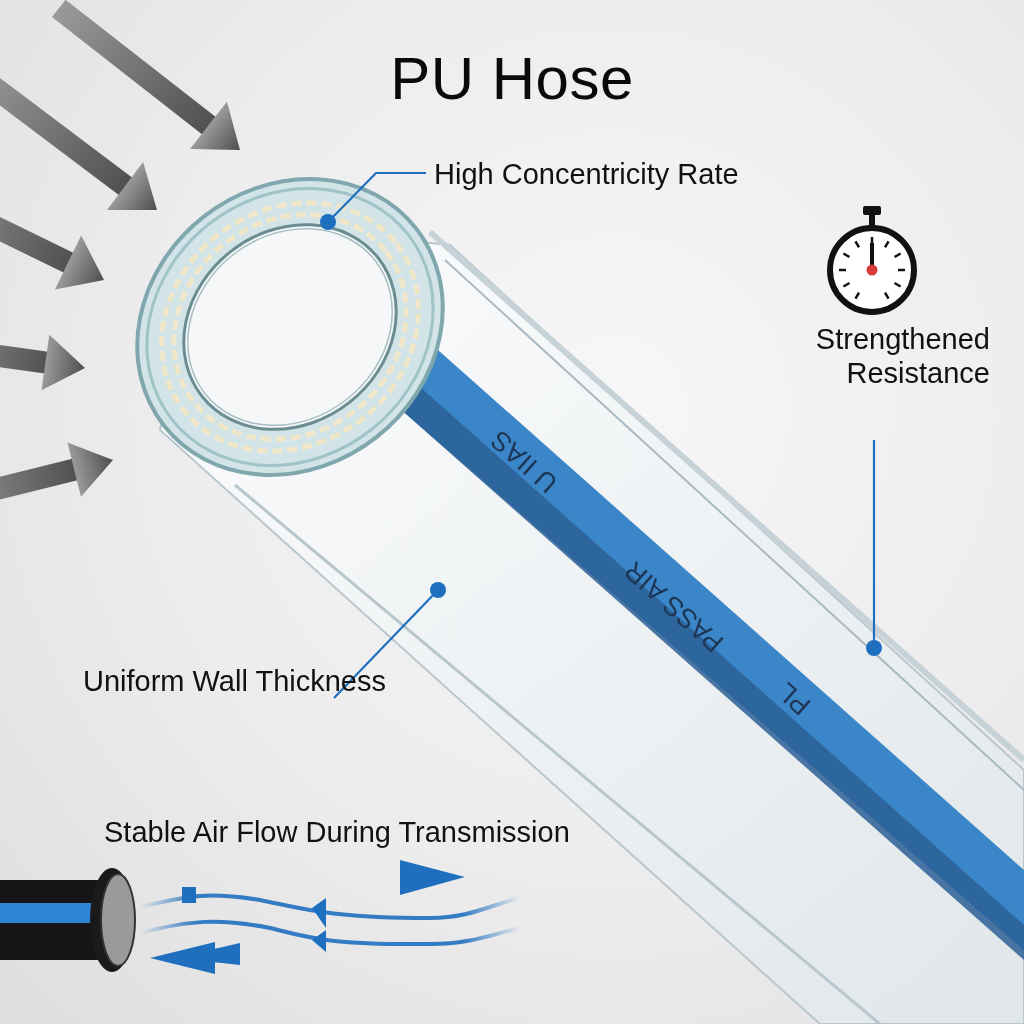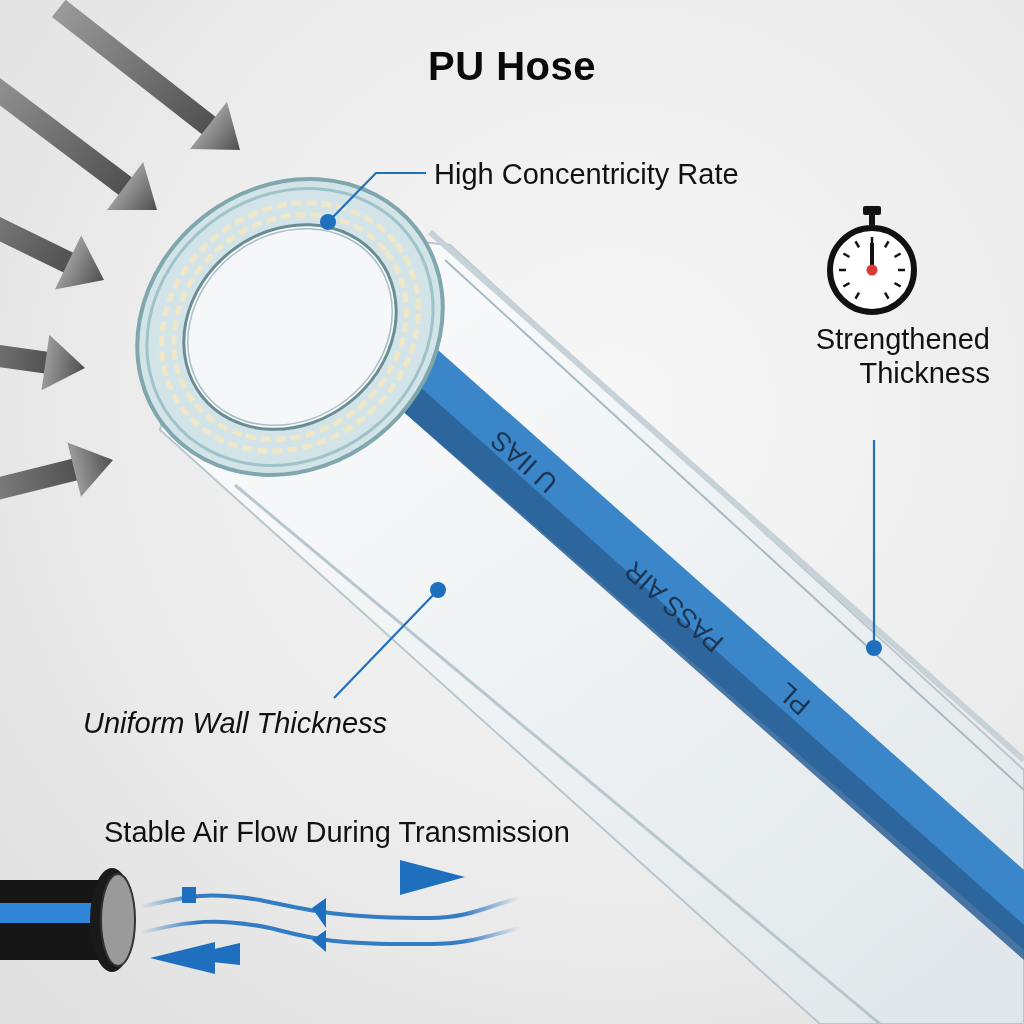--- a/index.html
+++ b/index.html
@@ -5,26 +5,26 @@
     html, body { margin: 0; padding: 0; }
     body {
       width: 1024px; height: 1024px; overflow: hidden; position: relative;
       background: radial-gradient(ellipse at 60% 40%, #f7f7f7 0%, #ececec 55%, #dedede 100%);
       font-family: "Liberation Sans", sans-serif;
     }
     .abs { position: absolute; }
     svg.stage { position: absolute; left: 0; top: 0; }
     .title {
       left: 0; width: 1024px; top: 44px; text-align: center;
-      font-size: 40px; font-weight: bold; color: #0a0a0a; letter-spacing: 0.5px;
+      font-size: 60px; font-weight: normal; color: #0a0a0a; letter-spacing: 0.5px;
     }
     .callout { font-size: 29px; color: #111; line-height: 34px; white-space: nowrap; text-align: right; }
     .callout-conc { left: 434px; top: 157px; }
     .callout-pressure { left: 760px; top: 322px; width: 230px; text-align: right; white-space: normal; }
-    .callout-wall { left: 83px; top: 706px; font-style: italic; }
+    .callout-wall { left: 83px; top: 664px; }
     .callout-flow { left: 70px; top: 815px; margin-left: 34px; }
   </style>
 </head>
 <body>
 
 <svg class="stage" width="1024" height="1024" viewBox="0 0 1024 1024">
   <defs>
     <linearGradient id="arrowGrad" x1="0" y1="0" x2="1" y2="0">
       <stop offset="0" stop-color="#9a9a9a"></stop>
       <stop offset="1" stop-color="#4d4d4d"></stop>
@@ -151,18 +151,18 @@
     <polygon points="312,940 326,930 326,952"></polygon>
   </g>
 </svg>
 
 <div class="abs title">PU Hose</div>
 
 <div class="abs callout callout-conc">High Concentricity Rate</div>
 
 <div class="abs callout callout-pressure">
   <div>Strengthened</div>
-  <div>Thickness</div>
+  <div>Resistance</div>
 </div>
 
 <div class="abs callout callout-wall">Uniform Wall Thickness</div>
 
 <div class="abs callout callout-flow">Stable Air Flow During Transmission</div>
 
 </body></html>

